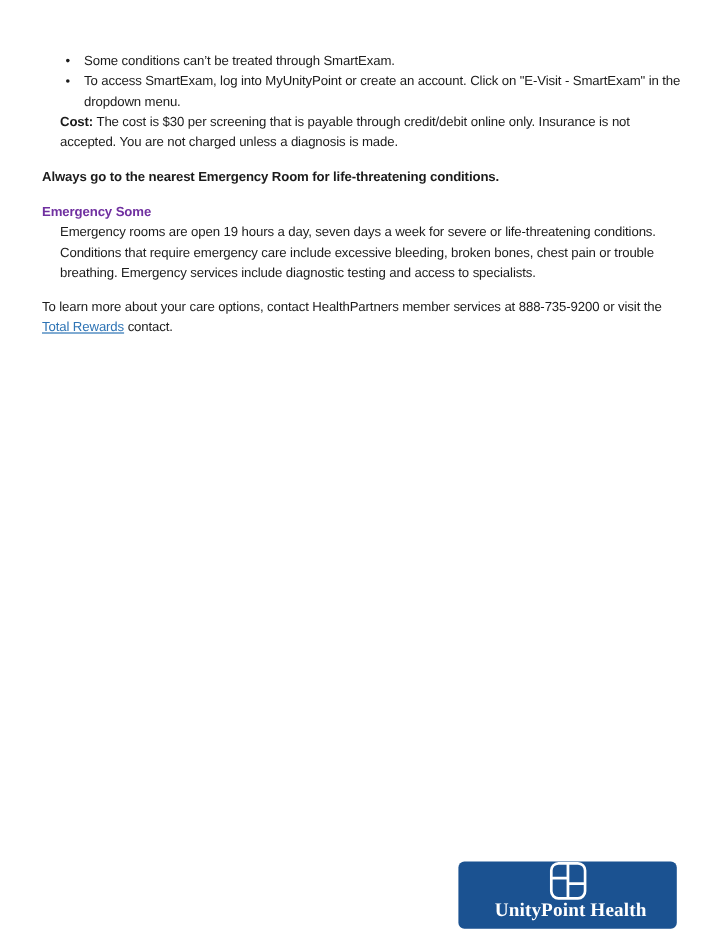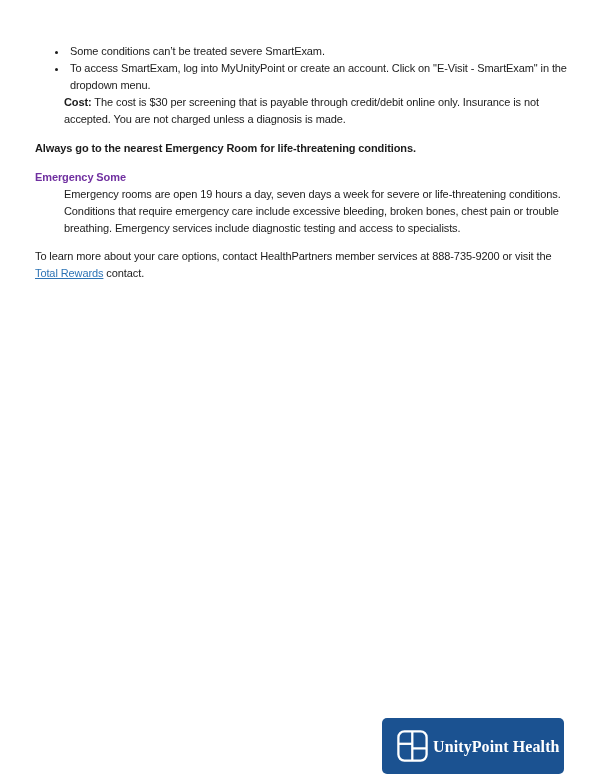--- a/index.html
+++ b/index.html
@@ -21,21 +21,21 @@
   }
   p { margin: 0; }
   ul.bullets {
     margin: 0;
     padding-left: 33px;
     list-style: disc;
   }
   ul.bullets li {
     padding-left: 2px;
   }
-  .indent { margin-left: 29px; }
+  .indent { margin-left: 15px; }
   b, strong { font-weight: bold; }
   .warning {
     font-weight: bold;
     margin-top: 12px;
   }
   .section-heading {
     font-weight: bold;
     color: #7030A0;
     margin-top: 12px;
     font-size: 11px;
@@ -51,21 +51,21 @@
   .logo-box {
     position: absolute;
     left: 382px;
     top: 718px;
     width: 182px;
     height: 56px;
     background: #1B5291;
     border-radius: 5px;
     display: flex;
     align-items: center;
-    padding-left: 15px;
+    flex-direction: column;
   }
   .logo-icon {
     flex: 0 0 auto;
     display: block;
   }
   .logo-text {
     color: #ffffff;
     font-family: "Liberation Serif", serif;
     font-weight: bold;
     font-size: 16px;
@@ -73,21 +73,21 @@
     margin-left: 5px;
     white-space: nowrap;
   }
 </style>
 </head>
 <body>
 
 <div class="page">
 
   <ul class="bullets">
-    <li>Some conditions can’t be treated severe SmartExam.</li>
+    <li>Some conditions can’t be treated through SmartExam.</li>
     <li>To access SmartExam, log into MyUnityPoint or create an account. Click on "E-Visit - SmartExam" in the dropdown menu.</li>
   </ul>
 
   <p class="indent"><strong>Cost:</strong><span> The cost is $30 per screening that is payable through credit/debit online only. Insurance is not accepted. You are not charged unless a diagnosis is made.</span></p>
 
   <p class="warning">Always go to the nearest Emergency Room for life-threatening conditions.</p>
 
   <p class="section-heading" style="color: rgb(112, 48, 160);">Emergency Some</p>
 
   <p class="indent">Emergency rooms are open 19 hours a day, seven days a week for severe or life-threatening conditions. Conditions that require emergency care include excessive bleeding, broken bones, chest pain or trouble breathing. Emergency services include diagnostic testing and access to specialists.</p>

